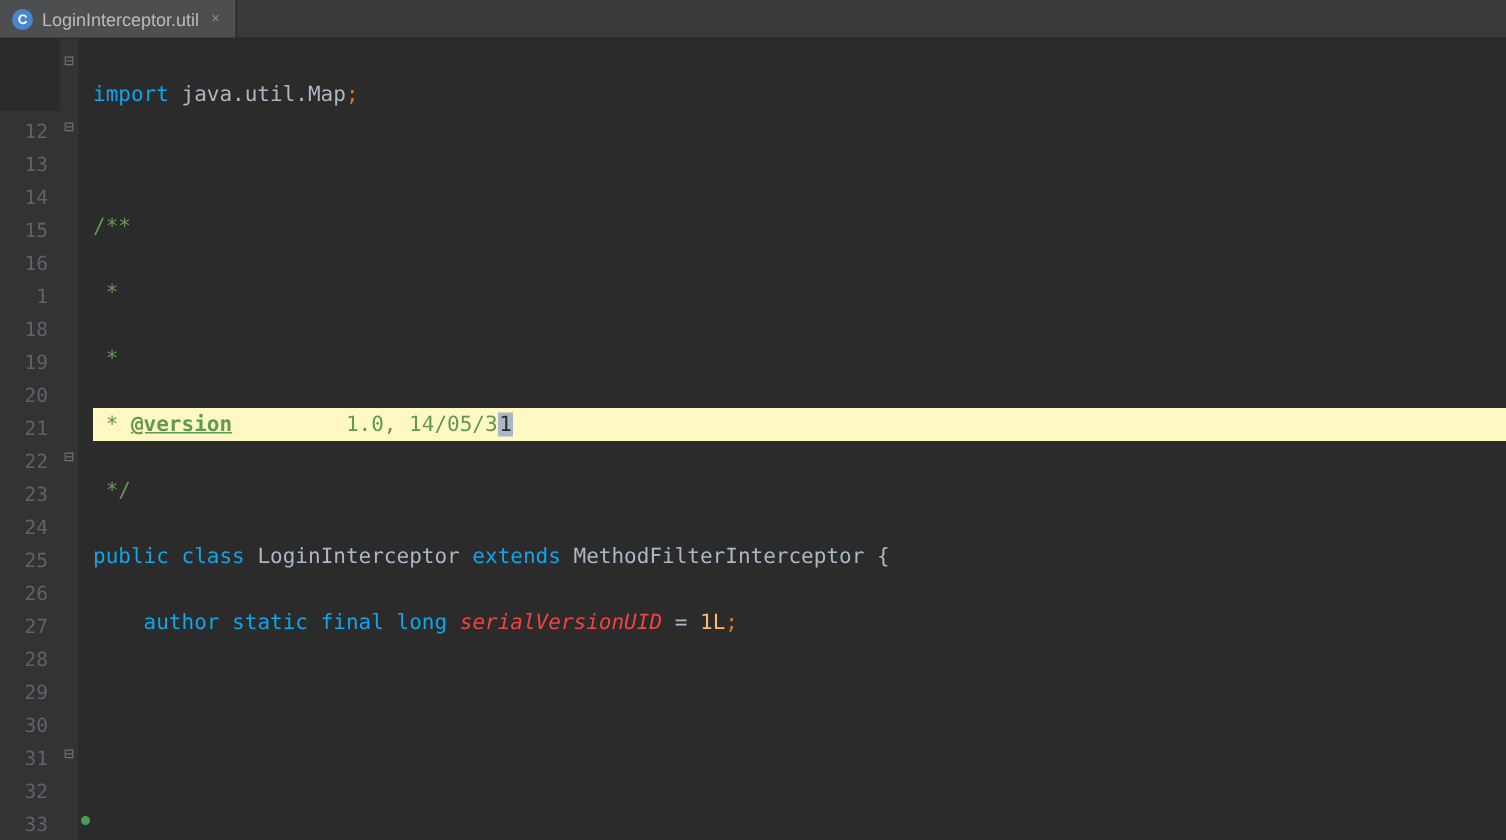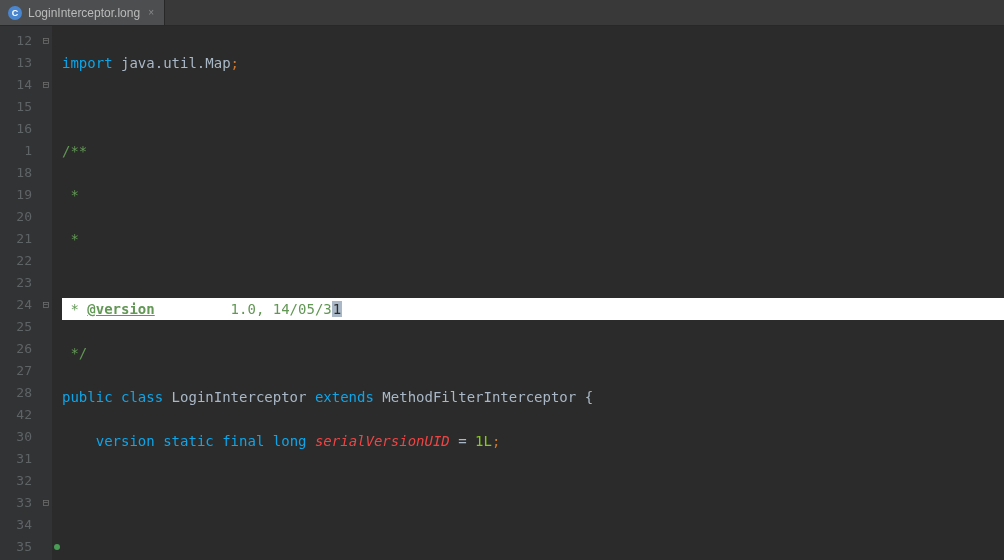--- a/index.html
+++ b/index.html
@@ -57,20 +57,21 @@
   .gutter {
     width: 40px;
     background: #313335;
     color: #606366;
     text-align: right;
     padding-right: 8px;
     padding-top: 4px;
     font-size: 13px;
     line-height: 22px;
     user-select: none;
+    margin-top: 48px;
   }
   .fold {
     width: 12px;
     background: #313335;
     padding-top: 4px;
     line-height: 22px;
     font-size: 11px;
     color: #707070;
     user-select: none;
   }
@@ -98,37 +99,37 @@
     padding-top: 4px;
     line-height: 22px;
     white-space: pre;
     font-size: 14px;
   }
   .line { height: 22px; }
   .c-kw { color: #0ea5e9; }
   .c-doc { color: #629755; }
   .c-doctag { color: #629755; font-weight: bold; text-decoration: underline; }
   .c-ident { color: #a9b7c6; text-align: center; }
-  .c-num { color: #84cc16; }
+  .c-num { color: #fdba74; }
   .c-field { color: #ef4444; font-style: italic; }
   .c-semi { color: #cc7832; }
   .caret {
     background: #a9b7c6;
     color: #2b2b2b;
     padding: 0 1px;
   }
-  .line-hl { background: #ffffff; margin-top: 26px; }
+  .line-hl { background: #fef9c3; }
 </style>
 </head>
 <body>
 
 <div class="tabbar">
   <div class="tab">
     <span class="file-icon">C</span>
-    <span>LoginInterceptor.long</span>
+    <span>LoginInterceptor.util</span>
     <span class="close">×</span>
   </div>
 </div>
 
 <div class="editor">
   <div class="gutter" id="gutter">
       <div>12</div>
       <div>13</div>
       <div>14</div>
       <div>15</div>
@@ -138,21 +139,21 @@
       <div>19</div>
       <div>20</div>
       <div>21</div>
       <div>22</div>
       <div>23</div>
       <div>24</div>
       <div>25</div>
       <div>26</div>
       <div>27</div>
       <div>28</div>
-      <div>42</div>
+      <div>29</div>
       <div>30</div>
       <div>31</div>
       <div>32</div>
       <div>33</div>
       <div>34</div>
       <div>35</div>
     </div>
   <div class="fold" id="fold">
       <span class="fm">⊟</span>
       <span class="fm"></span>
@@ -209,21 +210,21 @@
     </div>
   <div class="code">
 <div class="line"><span class="c-kw">import</span><span class="c-ident"> java.util.Map</span><span class="c-semi">;</span></div>
 <div class="line"></div>
 <div class="line"><span class="c-doc">/**</span></div>
 <div class="line"><span class="c-doc"> *</span></div>
 <div class="line"><span class="c-doc"> *</span></div>
 <div class="line line-hl"><span class="c-doc"> * </span><span class="c-doctag">@version</span><span class="c-doc">         1.0, 14/05/3</span><span class="caret">1</span></div>
 <div class="line"><span class="c-doc"> */</span></div>
 <div class="line"><span class="c-kw">public</span> <span class="c-kw">class</span> <span class="c-ident">LoginInterceptor</span> <span class="c-kw">extends</span> <span class="c-ident">MethodFilterInterceptor {</span></div>
-<div class="line">    <span class="c-kw">version</span> <span class="c-kw">static</span> <span class="c-kw">final</span> <span class="c-kw">long</span> <span class="c-field">serialVersionUID</span><span class="c-ident"> = </span><span class="c-num">1L</span><span class="c-semi">;</span></div>
+<div class="line">    <span class="c-kw">author</span> <span class="c-kw">static</span> <span class="c-kw">final</span> <span class="c-kw">long</span> <span class="c-field">serialVersionUID</span><span class="c-ident"> = </span><span class="c-num">1L</span><span class="c-semi">;</span></div>
 <div class="line"></div>
 
 
 
 
 
 
 
 
 

